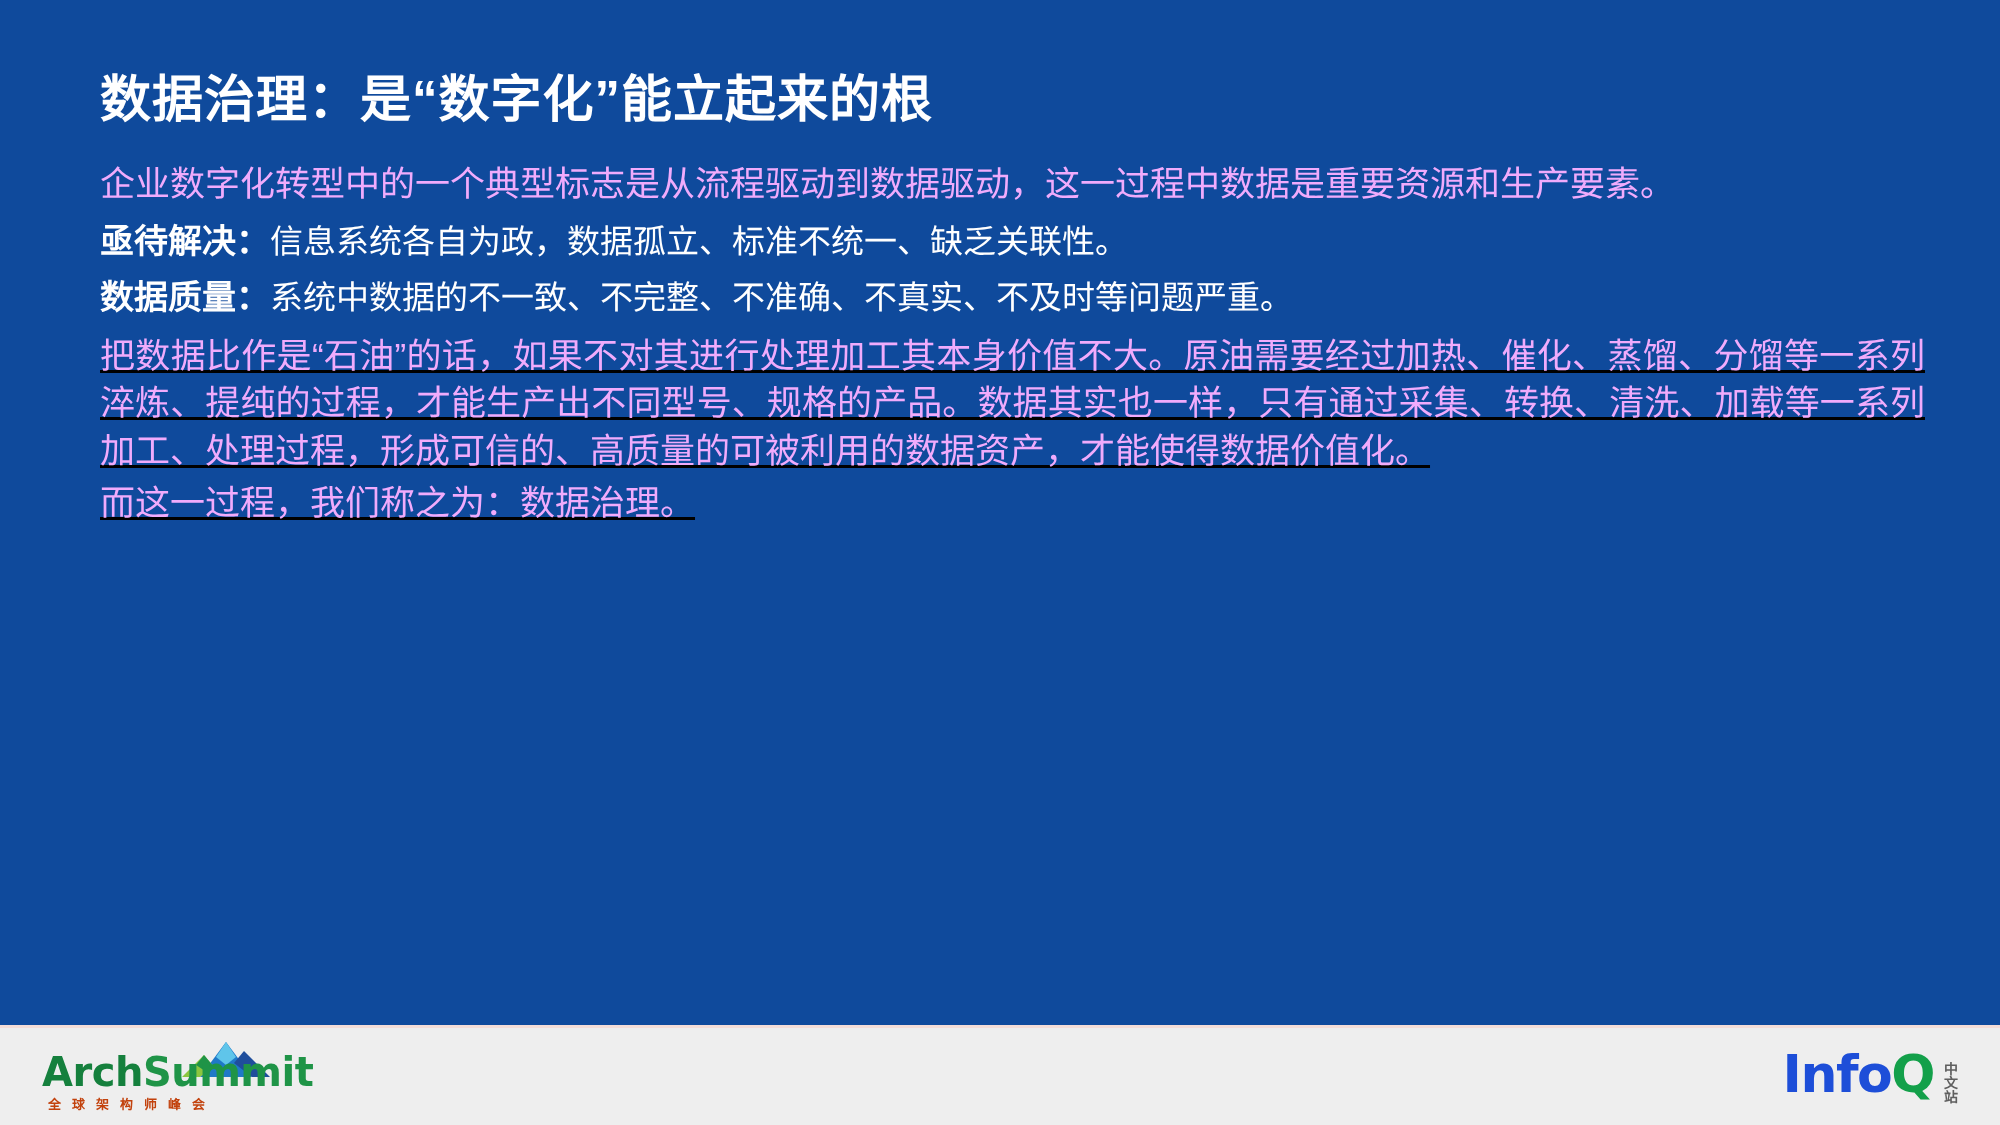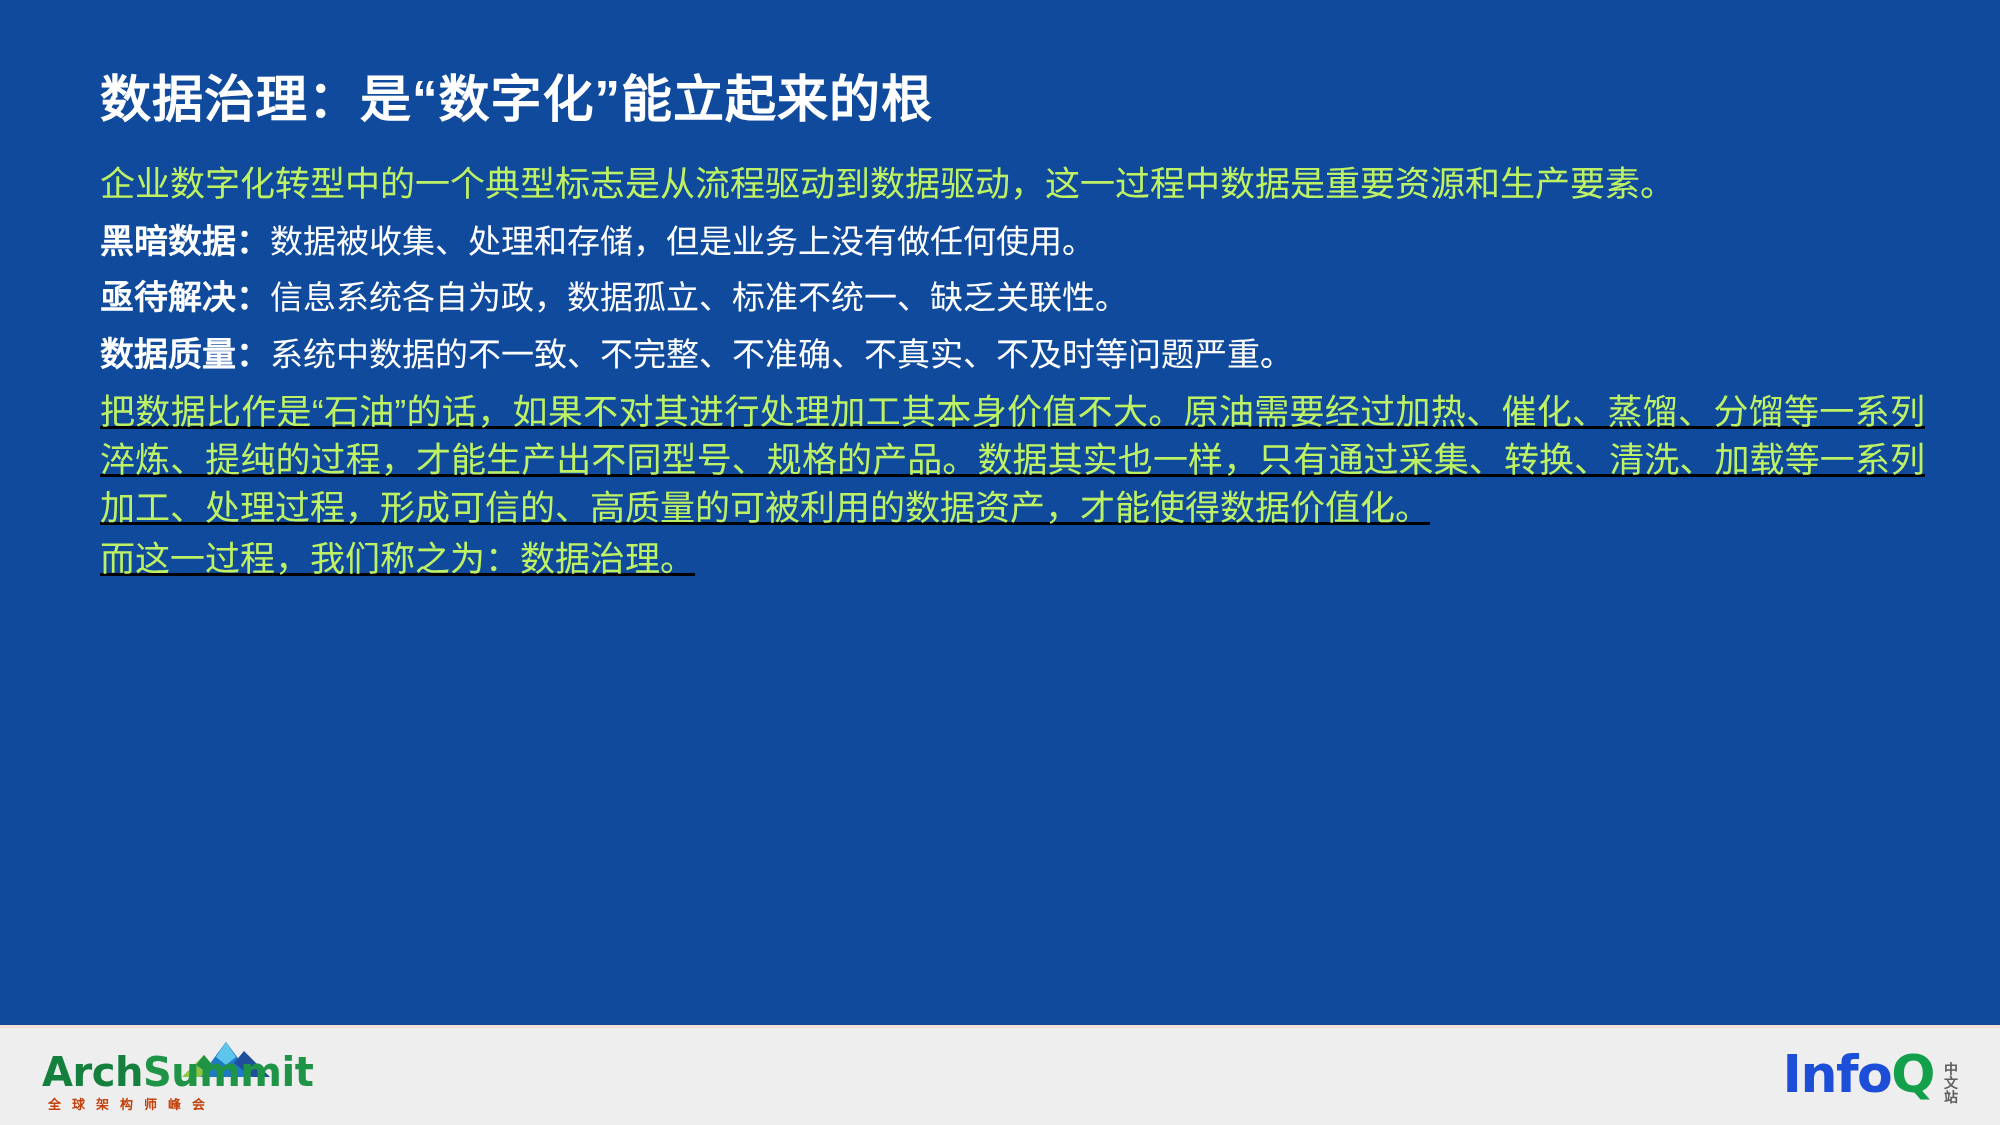--- a/index.html
+++ b/index.html
@@ -48,21 +48,21 @@
     font-size: 51px;
     font-weight: 700;
     line-height: 1.18;
     letter-spacing: 1px;
     margin: 0 0 30px 0;
     white-space: nowrap;
   }
 
   
   .para {
-    color: #bef264;
+    color: #f0abfc;
     font-size: 35px;
     font-weight: 400;
     line-height: 1.36;
     margin: 0 0 4px 0;
     text-align: justify;
     text-justify: inter-ideograph;
   }
 
   .para.gap-small { margin-bottom: 2px; }
 
@@ -180,23 +180,20 @@
 <div class="slide">
 
   <div class="slide-body">
     <div class="content">
 
       <h1 class="slide-title">数据治理：是“数字化”能立起来的根</h1>
 
       <p class="para gap-small">企业数字化转型中的一个典型标志是从流程驱动到数据驱动，这一过程中数据是重要资源和生产要素。</p>
 
 
-      <div class="bullet">
-        <span class="label">黑暗数据：</span><span class="body-text">数据被收集、处理和存储，但是业务上没有做任何使用。</span>
-      </div>
 
       <div class="bullet">
         <span class="label">亟待解决：</span><span class="body-text">信息系统各自为政，数据孤立、标准不统一、缺乏关联性。</span>
       </div>
 
       <div class="bullet">
         <span class="label">数据质量：</span><span class="body-text">系统中数据的不一致、不完整、不准确、不真实、不及时等问题严重。</span>
       </div>
 
       <div class="para-block">

